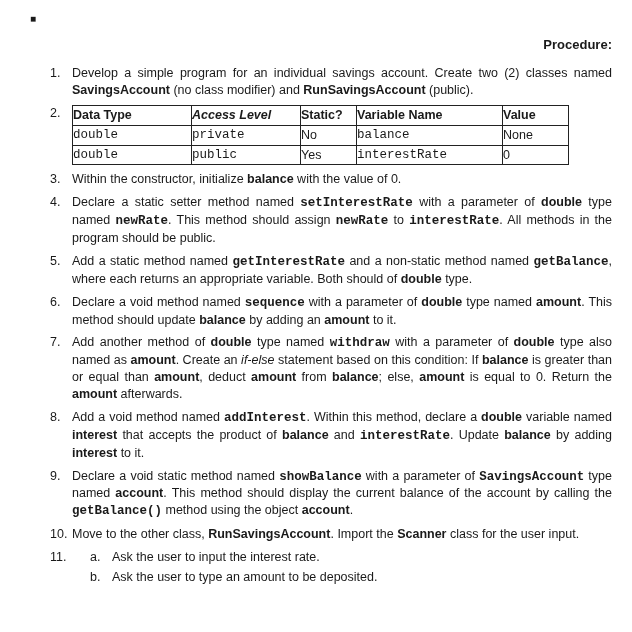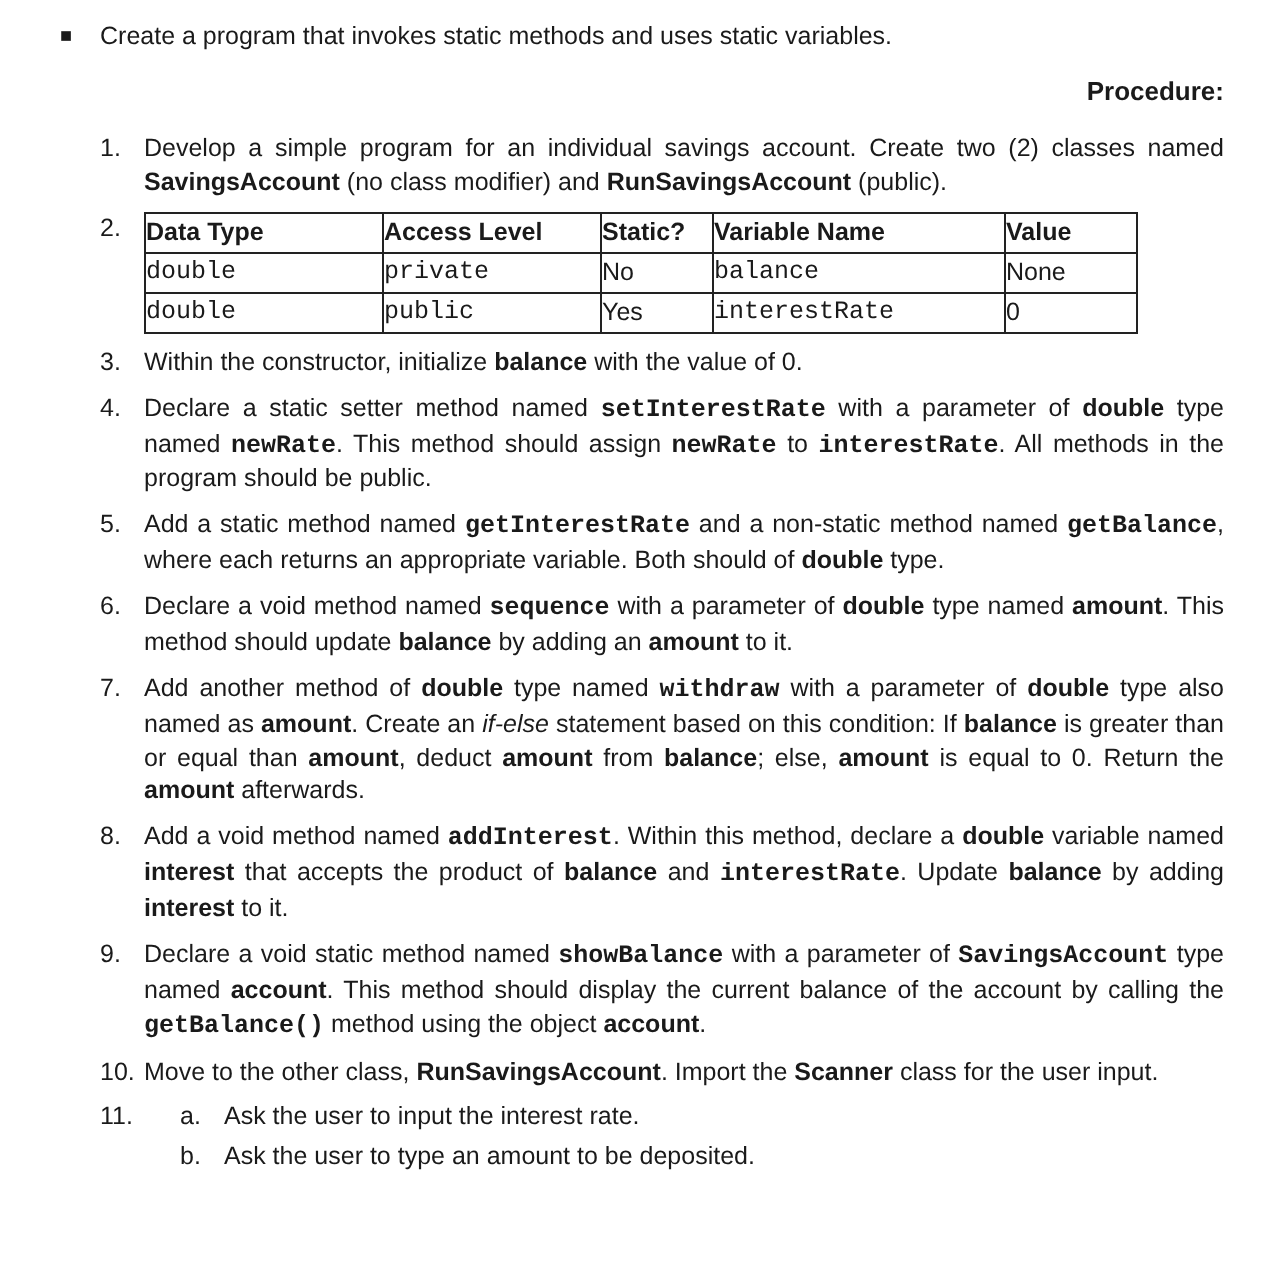--- a/index.html
+++ b/index.html
@@ -57,21 +57,21 @@
     font-size: 12.5px;
   }
   table th, table td {
     border: 1px solid #222;
     padding: 1px 0;
     text-align: left;
     vertical-align: top;
   }
   table th { font-weight: bold; }
   .col-dt { width: 118px; }
-  .col-al { width: 108px; }
+  .col-al { width: 108px; font-style: italic; }
   .col-st { width: 55px; }
   .col-vn { width: 145px; }
   .col-v  { width: 65px; }
   ol.sub {
     list-style: none;
     padding: 0;
     margin: 4px 0 0 18px;
     counter-reset: sub;
   }
   ol.sub > li {
@@ -84,21 +84,20 @@
     content: counter(sub, lower-alpha) ".";
     position: absolute;
     left: 0;
   }
 </style>
 </head>
 <body>
 
 <div class="bullet-row">
   <span class="sq">■</span>
-  <span>Create a program that invokes static methods and uses static variables.</span>
 </div>
 
 <div class="procedure-label">Procedure:</div>
 
 <ol class="main">
   <li><span>Develop a simple program for an individual savings account. Create two (2) classes named <span class="b">SavingsAccount</span> (no class modifier) and <span class="b">RunSavingsAccount</span> (public).</span></li>
   <li>
     <table>
       <tbody>
           <tr>

